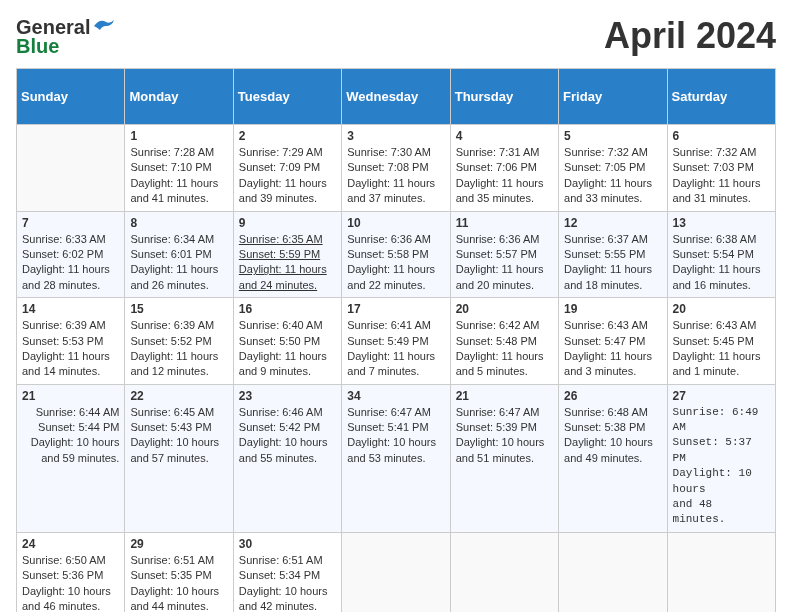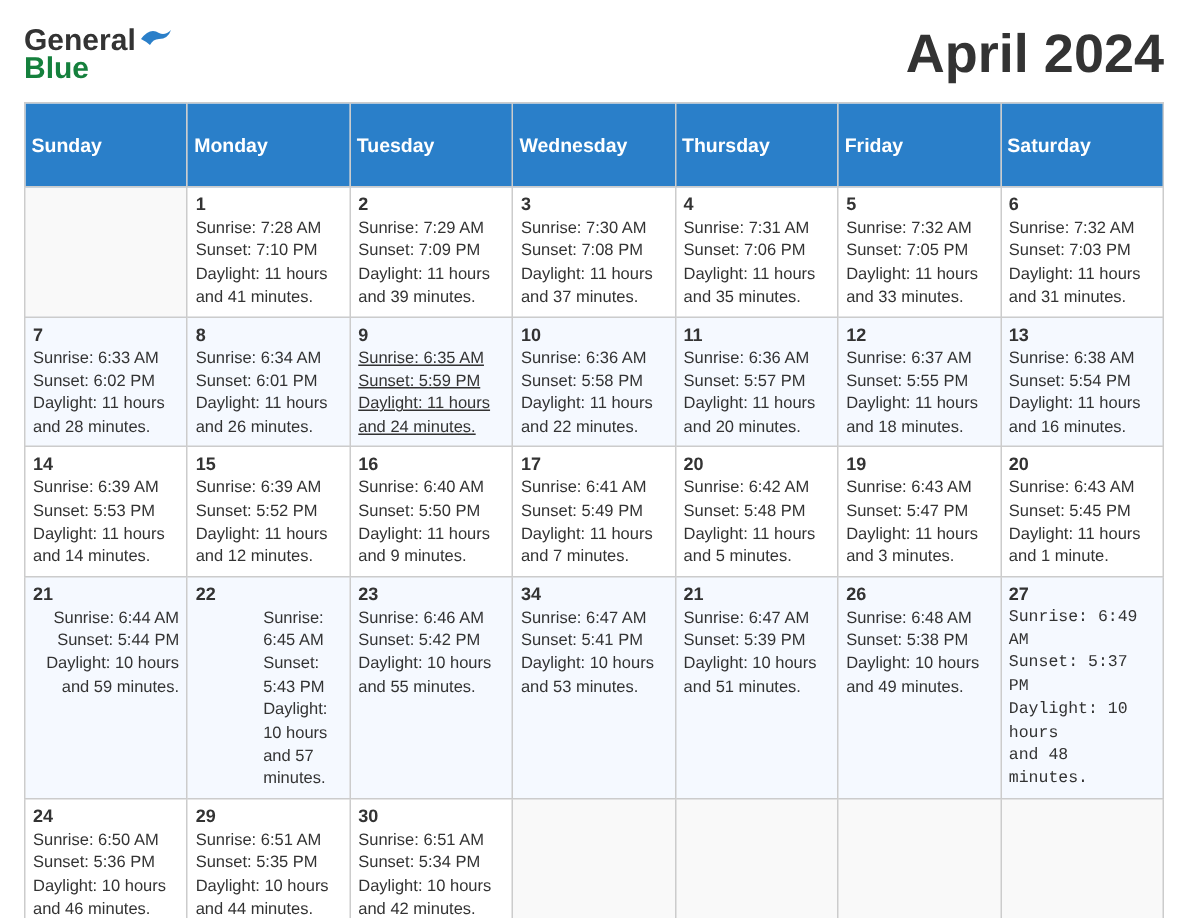--- a/index.html
+++ b/index.html
@@ -260,21 +260,21 @@
       <tr>
         <td>
           <span class="day-num">21</span>
           <div class="day-info" style="white-space: pre-line; text-align: right;">Sunrise: 6:44 AM
 Sunset: 5:44 PM
 Daylight: 10 hours
 and 59 minutes.</div>
         </td>
         <td>
           <span class="day-num">22</span>
-          <div class="day-info" style="white-space: pre-line; margin-left: 45px;">Sunrise: 6:45 AM
+          <div class="day-info" style="white-space: pre-line;">Sunrise: 6:45 AM
 Sunset: 5:43 PM
 Daylight: 10 hours
 and 57 minutes.</div>
         </td>
         <td>
           <span class="day-num">23</span>
           <div class="day-info" style="white-space: pre-line;">Sunrise: 6:46 AM
 Sunset: 5:42 PM
 Daylight: 10 hours
 and 55 minutes.</div>

